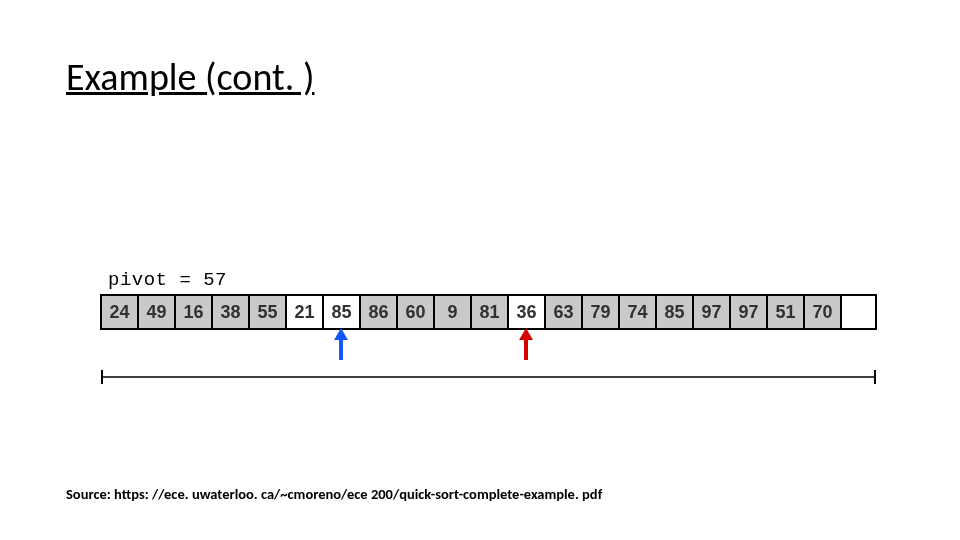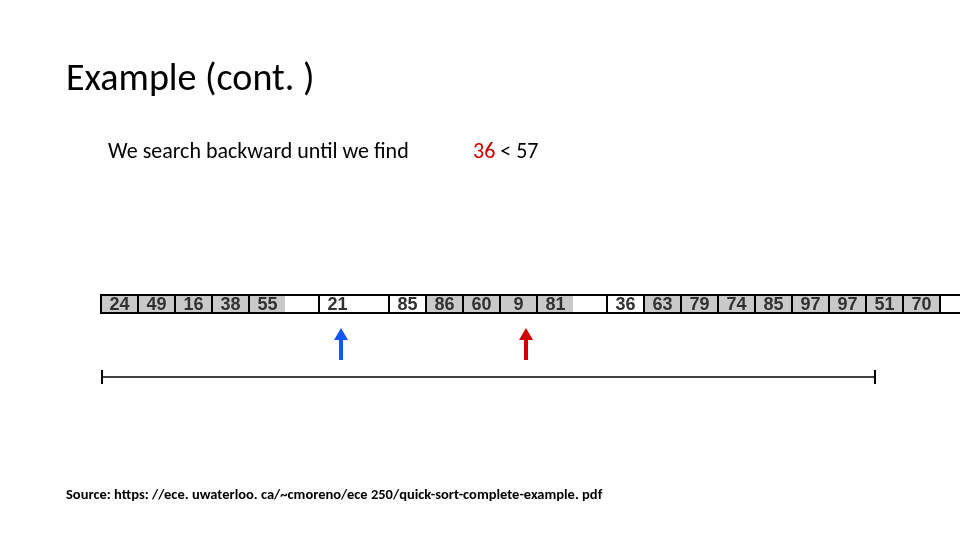--- a/index.html
+++ b/index.html
@@ -18,20 +18,21 @@
     height: 540px;
     box-sizing: border-box;
   }
   .title {
     position: absolute;
     left: 66px;
     top: 54px;
     font-size: 38px;
     font-weight: 400;
     color: #000;
+    text-decoration: underline;
   }
   .bodytext {
     position: absolute;
     left: 108px;
     top: 136px;
     font-size: 22px;
     line-height: 1.35;
   }
   .bodytext .row { display: block; }
   .bodytext .lhs { display: inline-block; width: 360px; }
@@ -51,34 +52,34 @@
   .array {
     position: absolute;
     left: 100px;
     top: 294px;
     display: flex;
     border-top: 2px solid #000;
     border-bottom: 2px solid #000;
   }
   .cell {
     width: 37px;
-    height: 16px;
+    height: 32px;
     border-left: 2px solid #000;
     box-sizing: border-box;
     font-family: Arial, sans-serif;
     font-size: 18px;
     font-weight: 600;
     color: #313131;
     display: flex;
     align-items: center;
     justify-content: center;
     background: #c9c9c9;
   }
   .cell:last-child { border-right: 2px solid #000; }
-  .cell.white { background: #ffffff; margin-left: 33px; }
+  .cell.white { background: #ffffff; }
   .cell.empty { background: #ffffff; }
 
   .arrow-wrap {
     position: absolute;
     top: 326px;
     width: 37px;
     display: flex;
     flex-direction: column;
     align-items: center;
   }
@@ -102,26 +103,23 @@
   }
 </style>
 </head>
 <body>
 
 <div class="slide">
 
   <div class="title">Example (cont. )</div>
 
   <div class="bodytext">
-    <span class="row">
-      <span class="lhs">We search backward until we find</span>
-      <span class="red">36</span><span> &lt; 57</span>
-    </span>
   </div>
 
+  <div class="pivot-label">pivot = 57</div>
 
   <div class="array">
     <div class="cell">24</div>
     <div class="cell">49</div>
     <div class="cell">16</div>
     <div class="cell">38</div>
     <div class="cell">55</div>
     <div class="cell white">21</div>
     <div class="cell white">85</div>
     <div class="cell">86</div>
@@ -151,15 +149,15 @@
       <path d="M10 2 L3 14 L8 14 L8 34 L12 34 L12 14 L17 14 Z" fill="#d40000"></path>
     </svg>
   </div>
 
   <svg class="range-line" viewBox="0 0 777 14" preserveAspectRatio="none">
     <line x1="2" y1="7" x2="775" y2="7" stroke="#000" stroke-width="1.5"></line>
     <line x1="2" y1="0" x2="2" y2="14" stroke="#000" stroke-width="2"></line>
     <line x1="775" y1="0" x2="775" y2="14" stroke="#000" stroke-width="2"></line>
   </svg>
 
-  <div class="source">Source: https: //ece. uwaterloo. ca/~cmoreno/ece 250/quick-sort-complete-example. pdf</div>
+  <div class="source">Source: https: //ece. uwaterloo. ca/~cmoreno/ece 200/quick-sort-complete-example. pdf</div>
 
 </div>
 
 </body></html>

